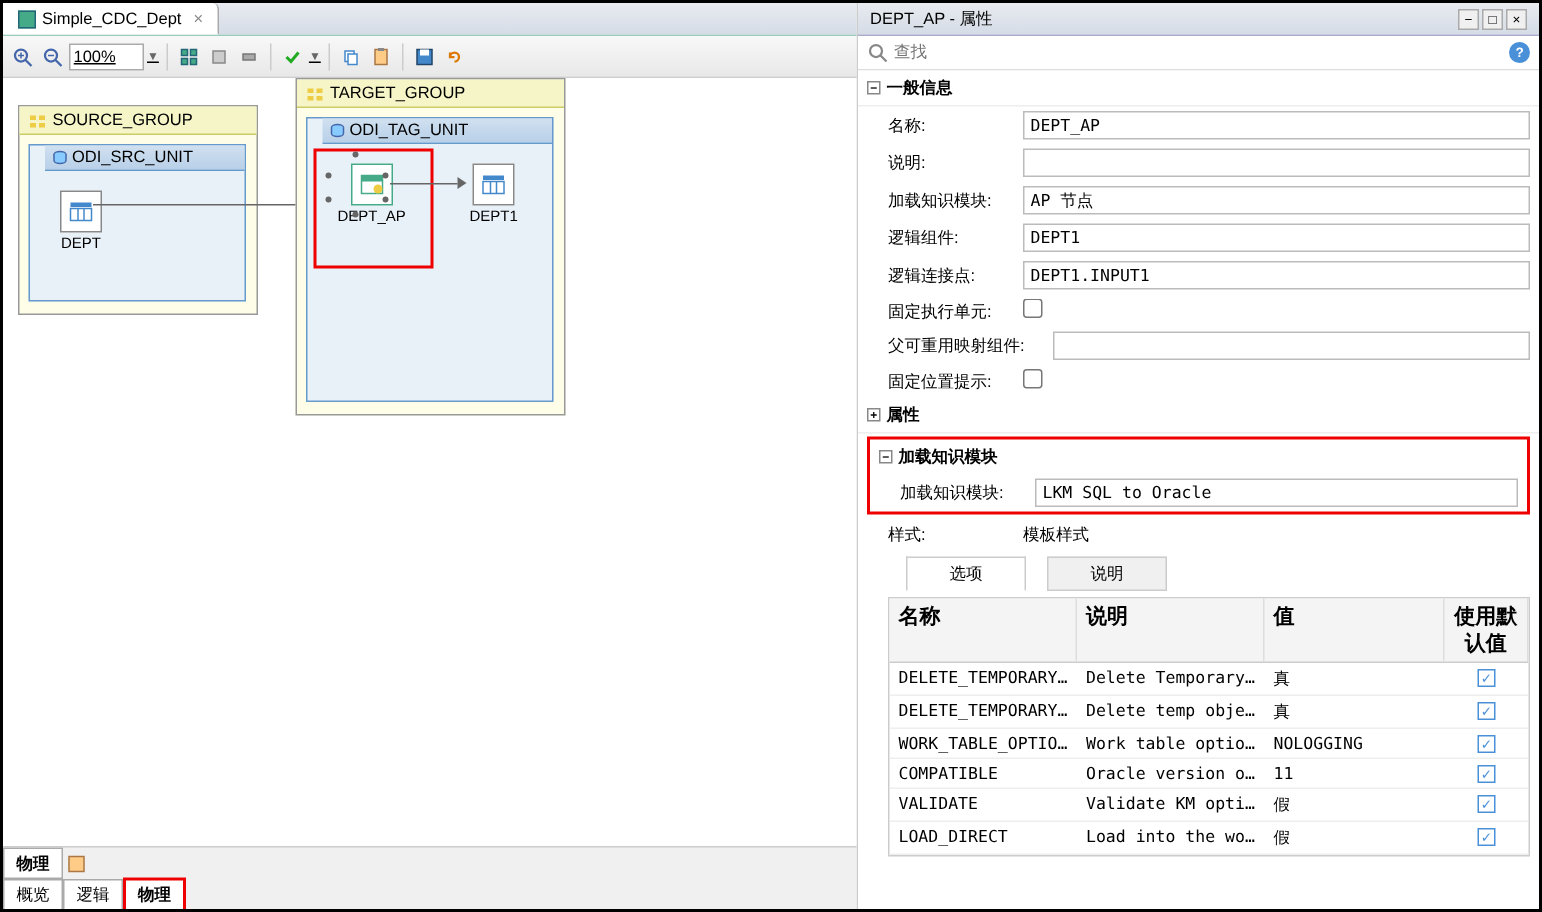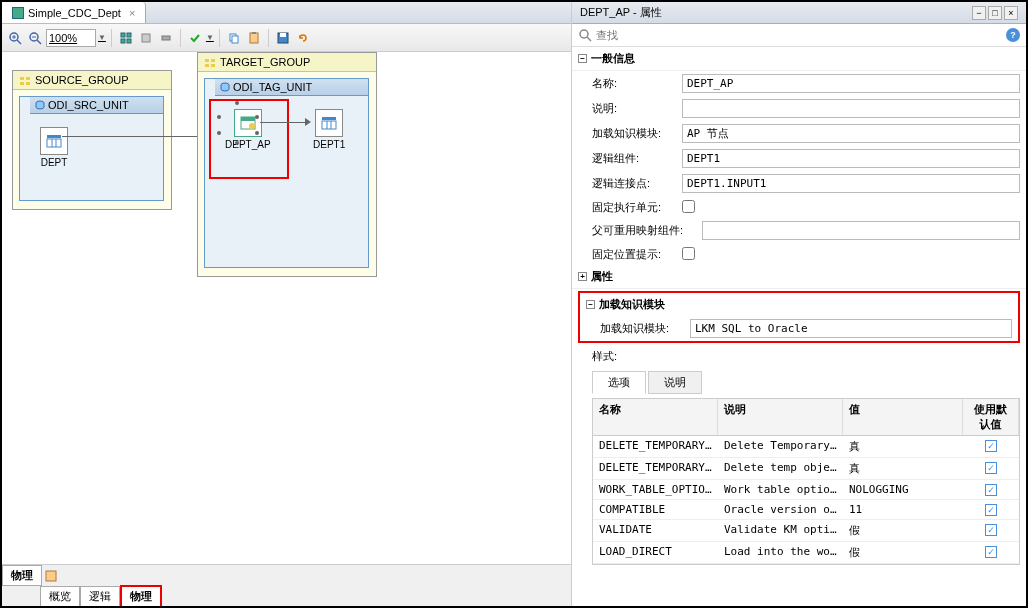--- a/index.html
+++ b/index.html
@@ -54,27 +54,27 @@
 .toggle-box { width: 9px; height: 9px; border: 1px solid #888; display: flex; align-items: center; justify-content: center; font-size: 8px; line-height: 1; }
 .prop-row { display: flex; padding: 3px 6px 3px 20px; align-items: center; min-height: 22px; }
 .prop-label { width: 90px; font-size: 11px; }
 .prop-value { flex: 1; }
 .prop-input { width: 100%; border: 1px solid #bbb; padding: 2px 4px; font-family: monospace; font-size: 11px; background: #fff; }
 .prop-check { width: 13px; height: 13px; }
 .red-box { border: 2px solid #e00; }
 
 
 .opt-tabs { display: flex; padding: 4px 6px 0 20px; gap: 2px; }
-.opt-tab { padding: 3px 15px; border: 1px solid #ccc; background: #f0f0f0; cursor: pointer; font-size: 11px; }
+.opt-tab { padding: 3px 28px; border: 1px solid #ccc; background: #f0f0f0; cursor: pointer; font-size: 11px; margin-left: 12px; }
 .opt-tab.active { background: #fff; border-bottom: 1px solid #fff; }
 .opt-table { margin: 4px 6px 4px 20px; border: 1px solid #ccc; }
 .opt-header-row { display: flex; background: linear-gradient(#f8f8f8, #e8e8e8); border-bottom: 1px solid #ccc; padding: 3px 4px; justify-content: space-between; align-items: center; }
 .opt-grid-icon { width: 14px; height: 14px; border: 1px solid #888; background: #fff; }
 .opt-thead { display: flex; background: #f4f4f4; border-bottom: 1px solid #ccc; }
-.opt-th { padding: 3px 6px; font-weight: bold; font-size: 11px; border-right: 1px solid #ddd; }
+.opt-th { padding: 3px 6px; font-weight: bold; font-size: 14px; border-right: 1px solid #ddd; }
 .opt-row { display: flex; border-bottom: 1px solid #eee; padding: 1px 0; }
 .opt-td { padding: 2px 6px; font-family: monospace; font-size: 11px; overflow: hidden; text-overflow: ellipsis; white-space: nowrap; }
 .col-name { width: 125px; }
 .col-desc { width: 125px; }
 .col-val { width: 120px; }
 .col-def { width: 56px; text-align: center; }
 .chk { width: 12px; height: 12px; border: 1px solid #4a90d9; background: #fff; display: inline-flex; align-items: center; justify-content: center; color: #4a90d9; font-size: 9px; }
 
 svg { display: block; }
 </style>
@@ -259,21 +259,21 @@
 
     <div class="bottom-tabs">
       <div class="bt-row">
         <div class="bt-tab active">物理</div>
         <span style="width:14px;height:14px;margin-left:2px;">
           <svg width="14" height="14">
               <rect x="2" y="2" width="10" height="10" fill="#fc8" stroke="#a74"></rect>
             </svg>
         </span>
       </div>
-      <div class="bt-row" style="position:relative;padding-left:38px;">
+      <div class="bt-row" style="position:relative;">
         <div class="bt-tab">概览</div>
         <div class="bt-tab">逻辑</div>
         <div class="bt-tab active red-box">物理</div>
       </div>
     </div>
   </div>
 
   <div class="right-panel">
     <div class="prop-title">
       <span class="prop-title-text">DEPT_AP - 属性</span>
@@ -342,20 +342,21 @@
           <span>加载知识模块</span>
         </div>
         <div class="prop-row" style="padding-left:20px;">
             <span class="prop-label" style="width:90px">加载知识模块:</span>
             <div class="prop-value"><input class="prop-input" value="LKM SQL to Oracle" style=""></div>
           </div>
       </div>
 
       <div class="prop-row">
           <span class="prop-label">样式:</span>
+          <div class="prop-value">模板样式</div>
         </div>
 
       <div class="opt-tabs">
         <div class="opt-tab active">选项</div>
         <div class="opt-tab">说明</div>
       </div>
 
       <div class="opt-table">
         <div class="opt-thead">
           <div class="opt-th col-name">名称</div>

